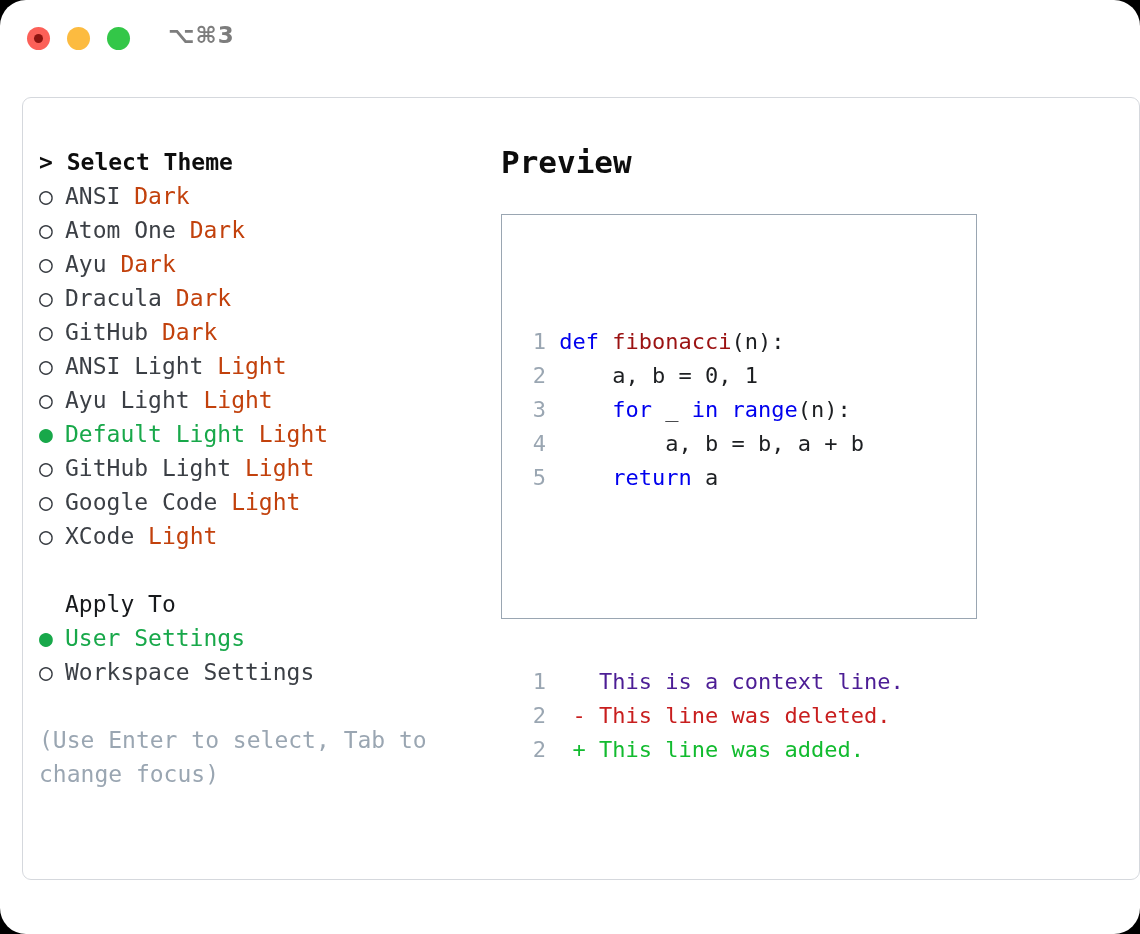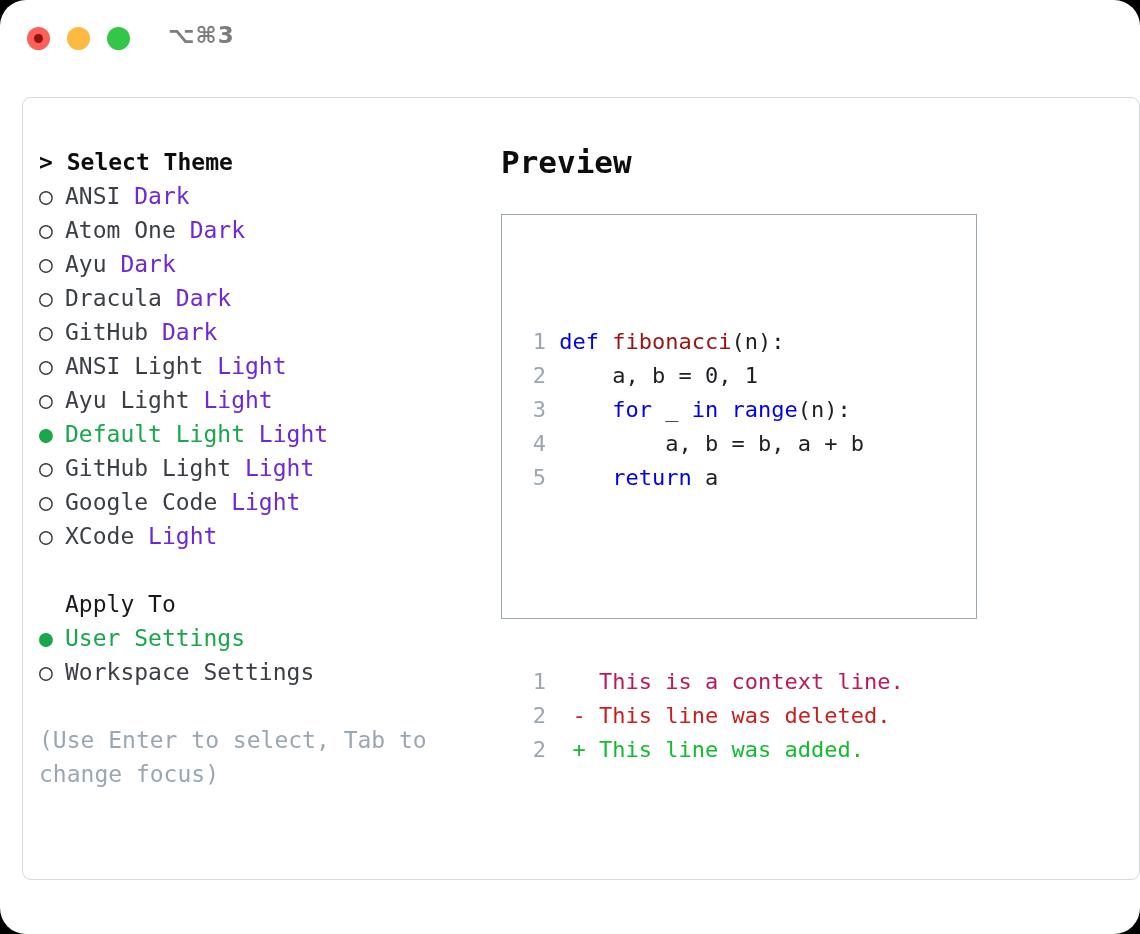--- a/index.html
+++ b/index.html
@@ -99,21 +99,21 @@
   }
   .bullet {
     display: inline-block;
     width: 26px;
     color: #3b3f45;
   }
   .opt-row.selected .bullet { color: #18a84a; }
   .opt-row.selected .opt-label { color: #18a84a; text-align: center; }
   .opt-label { color: #3b3f45; }
   .opt-tag {
-    color: #6d28d9;
+    color: #c2410c;
     text-align: right;
   }
   .group-heading {
     display: block;
     white-space: pre;
     color: #17191c;
     margin-top: 34px;
   }
   .group-heading .bullet { color: transparent; }
   .hint {
@@ -155,21 +155,21 @@
   .lineno {
     display: inline-block;
     width: 26px;
     text-align: right;
     color: #9aa6b2;
   }
   .code-text { color: #1d1f22; }
   .kw  { color: #0000ee; }
   .fn  { color: #9b1212; }
   .gap { display: block; height: 34px; }
-  .ctx { color: #be185d; }
+  .ctx { color: #4c1d95; }
   .del { color: #c81e1e; }
   .add { color: #12bb2f; }
 </style>
 </head>
 <body>
 
 <div class="window">
 
   <div class="titlebar">
     <div class="traffic traffic-red"></div>

